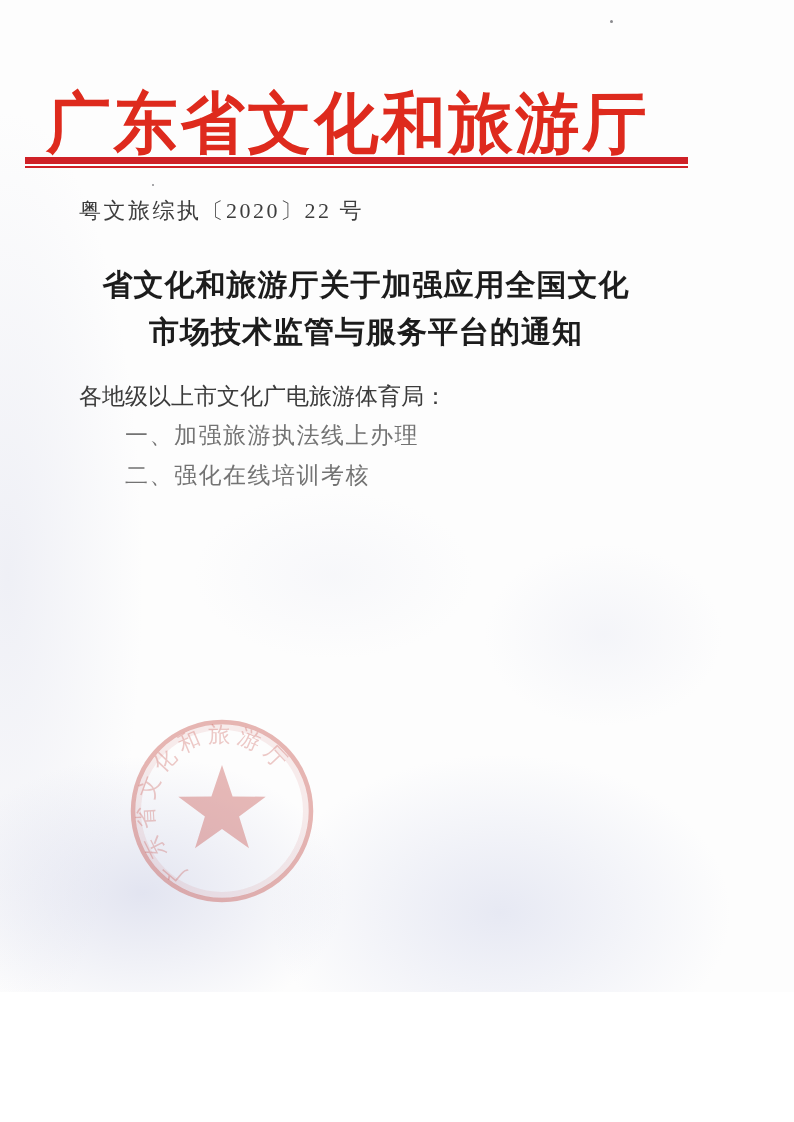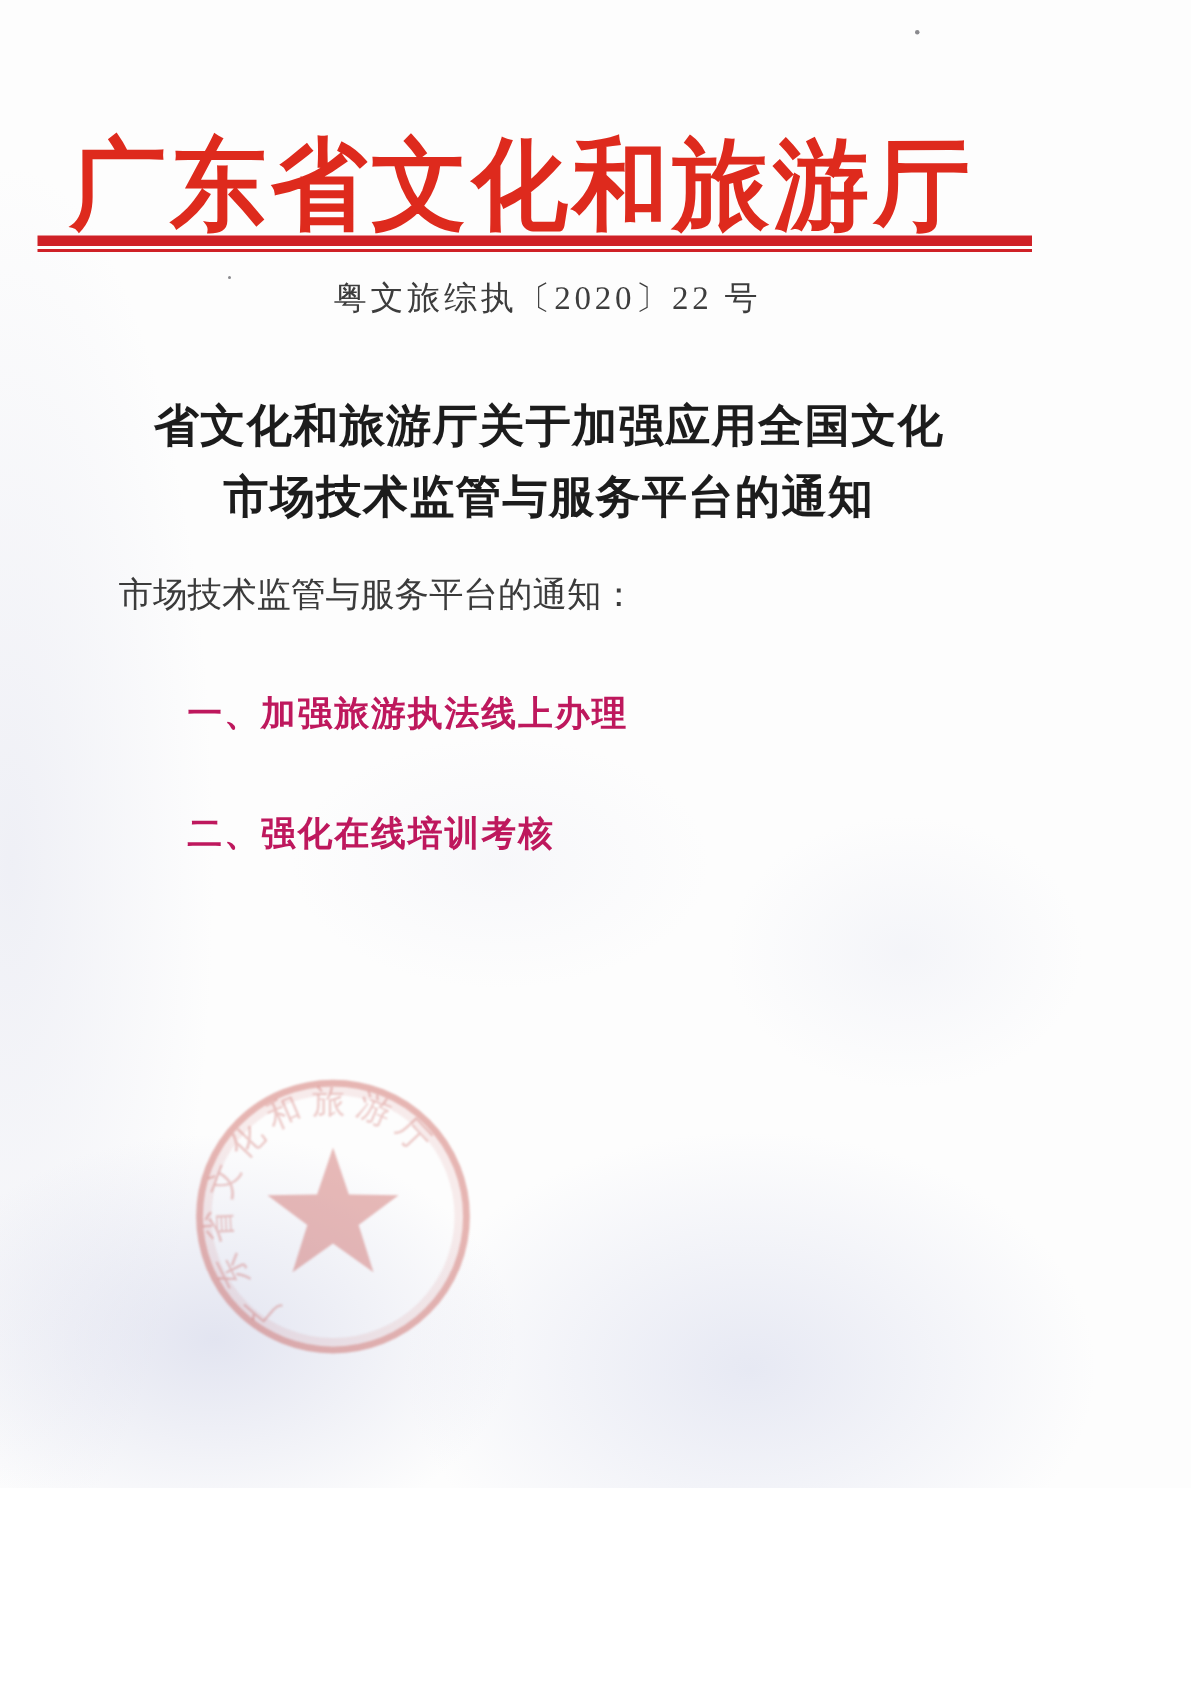--- a/index.html
+++ b/index.html
@@ -28,22 +28,22 @@
     white-space:nowrap;
     transform:scaleY(1.04);
   }
   .divider{
     position:absolute;top:157px;left:25px;width:663px;height:2px;
     border-top:7px solid #cf2127;
     border-bottom:2px solid #cf2127;
     background:#fff;
   }
   .doc-no{
-    position:absolute;top:184px;left:79px;width:572px;
-    text-align:center;
+    position:absolute;top:196px;left:79px;width:572px;
+    text-align:left;
     font-size:22px;letter-spacing:2.5px;
     color:#3d3d3d;
   }
   .title{
     position:absolute;top:261px;left:90px;width:552px;
     text-align:center;
     font-size:30px;font-weight:bold;
     line-height:47px;
     letter-spacing:1px;
     color:#1c1c1c;
@@ -53,24 +53,23 @@
     font-size:23px;line-height:39.4px;
     color:#3b3b3b;
     text-align:justify;
   }
   .blk{margin:0;}
   .para{text-indent:2em;}
   .salutation{text-indent:0;}
   .h{
     text-indent:2em;
     font-family:"Liberation Sans","DejaVu Sans",sans-serif;
-    font-weight:bold;
+    font-weight:normal;
     letter-spacing:1.5px;
-    color:#be185d;
-    margin-top:40px;
+    color:#737373;
   }
   .seal{
     position:absolute;left:0;top:0;pointer-events:none;
     filter:blur(0.7px);
   }
   .bottom-bar{
     position:absolute;top:1010px;left:27px;width:657px;height:2px;
     border-top:5px solid #d93a33;
     border-bottom:5px solid #d93a33;
     background:#fbeaea;
@@ -111,21 +110,21 @@
     </defs>
     <circle cx="222" cy="811" r="89" fill="none" stroke="rgba(198,80,74,0.42)" stroke-width="4.5"></circle>
     <circle cx="222" cy="811" r="84" fill="none" stroke="rgba(198,80,74,0.10)" stroke-width="6"></circle>
     <polygon points="222,765 232.6,796.4 265.7,796.8 239.1,816.6 249,848.2 222,829 195,848.2 204.9,816.6 178.3,796.8 211.4,796.4" fill="rgba(200,85,80,0.40)"></polygon>
     <text font-size="22" fill="rgba(198,80,74,0.30)" font-family="Liberation Serif, DejaVu Serif, serif" letter-spacing="6">
       <textPath href="#sealArc" startOffset="8%">广东省文化和旅游厅</textPath>
     </text>
   </svg>
 
   <div class="docbody">
-    <p class="blk salutation">市场技术监管与服务平台的通知：</p>
+    <p class="blk salutation">各地级以上市文化广电旅游体育局：</p>
     <p class="blk h">一、加强旅游执法线上办理</p>
     <p class="blk h">二、强化在线培训考核</p>
   </div>
 
   <div class="bottom-bar"></div>
   <div class="edge-line"></div>
   <div class="speck speck1"></div>
   <div class="speck speck2"></div>
 
 </div>

